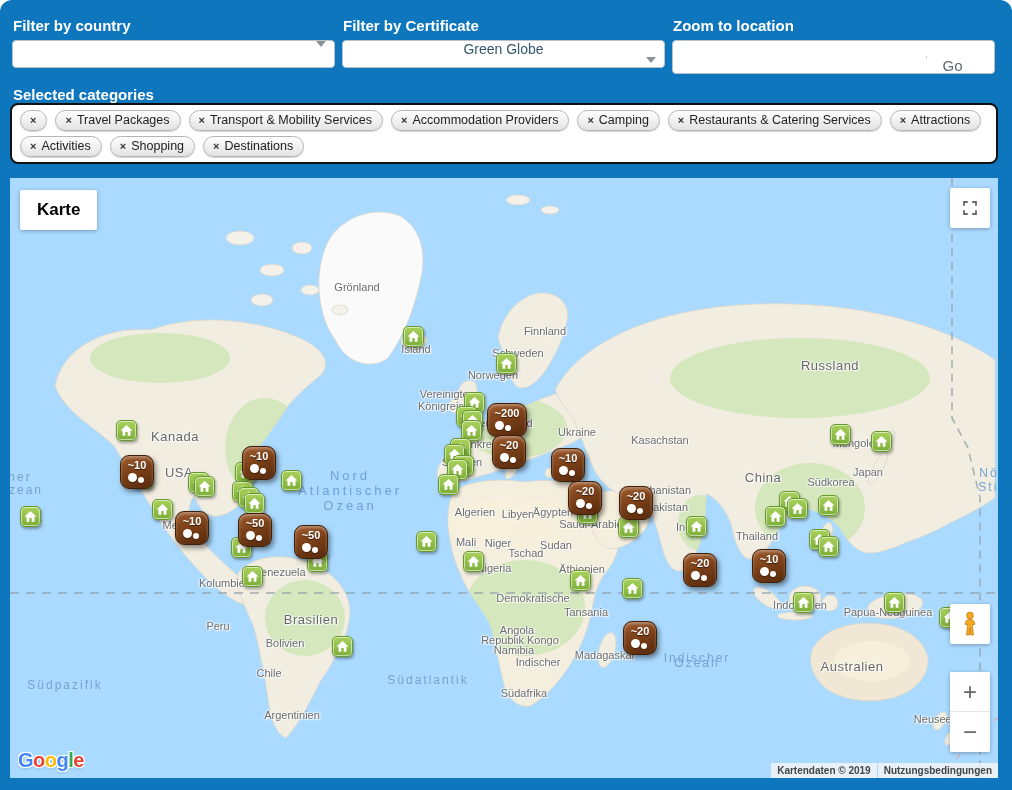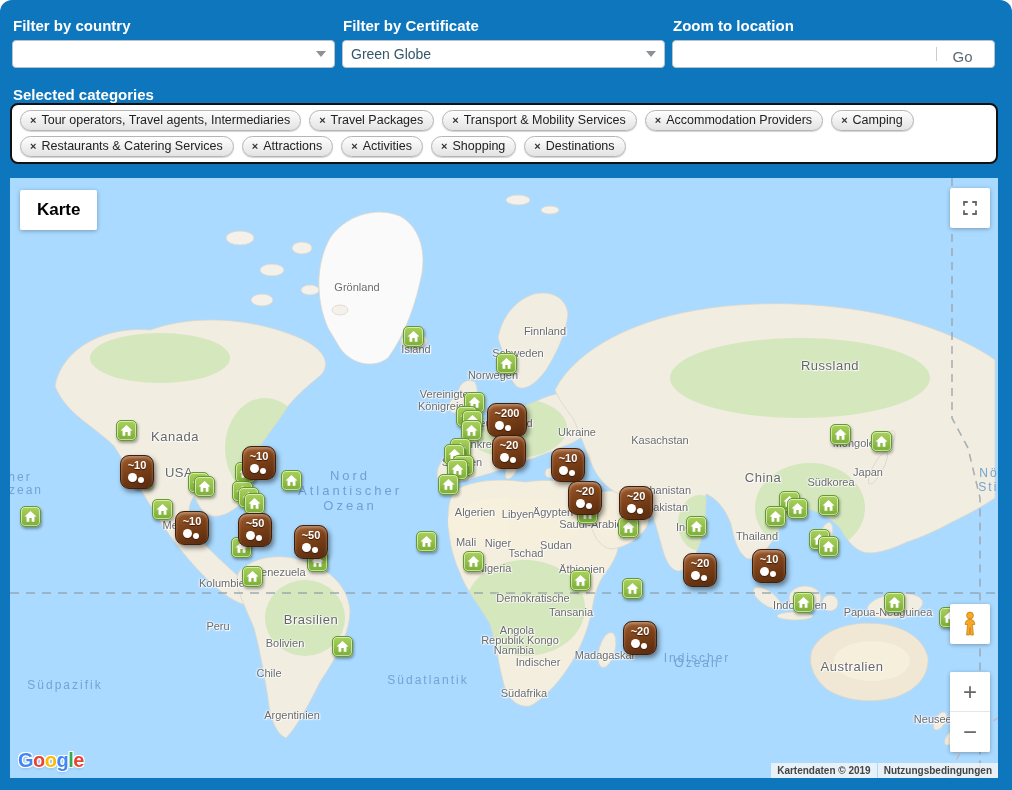--- a/index.html
+++ b/index.html
@@ -4,24 +4,24 @@
 <style>
   html,body{width:1012px;height:790px;margin:0;overflow:hidden;background:#fff;
     font-family:"Liberation Sans",sans-serif;}
   .app{position:absolute;inset:0;background:#0e76bd;border-radius:12px 12px 0 0;overflow:hidden;}
 
   
   .flabel{position:absolute;color:#fff;font-weight:bold;font-size:15px;white-space:nowrap;}
   .ctrl{position:absolute;top:40px;height:28px;background:#fff;border:1px solid #b9c2c8;
     border-radius:4px;display:flex;align-items:center;box-sizing:border-box;
     font-size:14px;color:#35576b;}
-  .sel{padding:0 8px;cursor:pointer;}
+  .sel{padding:0 8px;cursor:pointer;flex-direction:column;}
   .sel .caret{margin-left:auto;width:0;height:0;border-left:5px solid transparent;
     border-right:5px solid transparent;border-top:6px solid #8a9197;}
-  .zoomgroup{padding:6px;}
+  .zoomgroup{padding:16px;}
   .zoomgroup input{flex:1;border:none;outline:none;height:100%;border-radius:4px 0 0 4px;
     padding:0 8px;font-size:14px;font-family:inherit;min-width:0;}
   .gobtn{width:52px;height:100%;border:none;border-left:1px solid #ccc;background:#fff;
     color:#5d6a72;font-size:15px;cursor:pointer;border-radius:0 4px 4px 0;font-family:inherit;}
 
   
   .catbox{position:absolute;left:10px;top:103px;width:968px;min-height:44px;background:#fff;
     border:2px solid #111;border-radius:8px;padding:5px 8px;display:flex;flex-wrap:wrap;
     gap:5px 8px;align-content:flex-start;}
   .tag{display:inline-flex;align-items:center;gap:5px;background:linear-gradient(#fefefe,#e3e3e3);
@@ -107,21 +107,20 @@
   </div>
   <div class="ctrl zoomgroup" style="left:672px;width:323px">
     <input type="text" value="" style="">
     <button class="gobtn">Go</button>
   </div>
 
   <div class="flabel" style="left:13px;top:86px">Selected categories</div>
   <div class="catbox" id="tags">
       <span class="tag">
         <span class="x">×</span>
-        <span>Tour operators, Travel agents, Intermediaries</span>
       </span>
       <span class="tag">
         <span class="x">×</span>
         <span>Travel Packages</span>
       </span>
       <span class="tag">
         <span class="x">×</span>
         <span>Transport &amp; Mobility Services</span>
       </span>
       <span class="tag">
@@ -273,21 +272,21 @@
         <span class="map-lbl lbl-country" style="left: 465px; top: 334px;">Algerien</span>
         <span class="map-lbl lbl-country" style="left: 508px; top: 336px;">Libyen</span>
         <span class="map-lbl lbl-country" style="left: 456px; top: 364px;">Mali</span>
         <span class="map-lbl lbl-country" style="left: 488px; top: 365px;">Niger</span>
         <span class="map-lbl lbl-country" style="left: 516px; top: 375px;">Tschad</span>
         <span class="map-lbl lbl-country" style="left: 546px; top: 367px;">Sudan</span>
         <span class="map-lbl lbl-country" style="left: 484px; top: 390px;">Nigeria</span>
         <span class="map-lbl lbl-country" style="left: 572px; top: 391px;">Äthiopien</span>
         <span class="map-lbl lbl-country" style="left: 523px; top: 420px;">Demokratische</span>
         <span class="map-lbl lbl-country" style="left: 510px; top: 432px; margin-top: 30px;">Republik Kongo</span>
-        <span class="map-lbl lbl-country" style="left: 561px; top: 434px; text-align: center;">Tansania</span>
+        <span class="map-lbl lbl-country" style="left: 576px; top: 434px; text-align: center;">Tansania</span>
         <span class="map-lbl lbl-country" style="left: 507px; top: 452px;">Angola</span>
         <span class="map-lbl lbl-country" style="left: 504px; top: 472px;">Namibia</span>
         <span class="map-lbl lbl-country" style="left: 528px; top: 484px;">Indischer</span>
         <span class="map-lbl lbl-country" style="left: 514px; top: 515px;">Südafrika</span>
         <span class="map-lbl lbl-country" style="left: 595px; top: 477px;">Madagaskar</span>
         <span class="map-lbl lbl-country" style="left: 270px; top: 394px;">Venezuela</span>
         <span class="map-lbl lbl-country" style="left: 215px; top: 405px;">Kolumbien</span>
         <span class="map-lbl lbl-country" style="left: 208px; top: 448px;">Peru</span>
         <span class="map-lbl lbl-country-big" style="left: 301px; top: 441px;">Brasilien</span>
         <span class="map-lbl lbl-country" style="left: 275px; top: 465px;">Bolivien</span>

